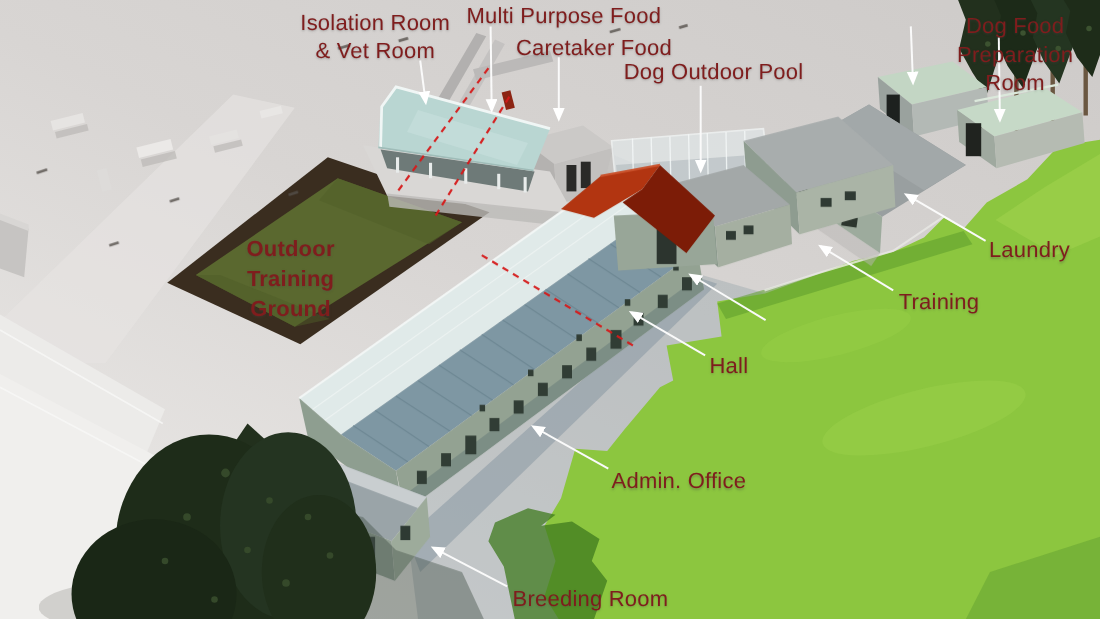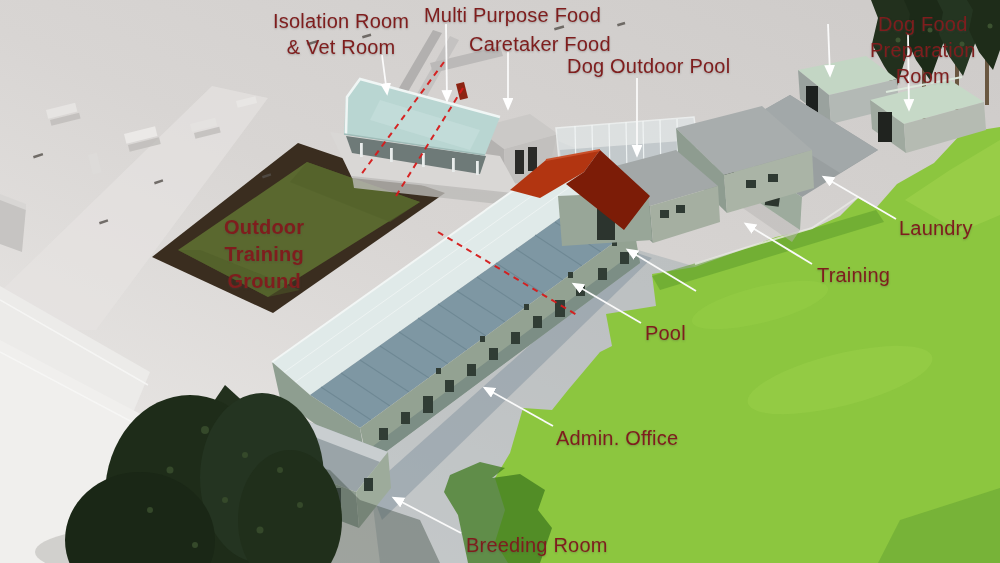--- a/index.html
+++ b/index.html
@@ -313,19 +313,19 @@
 <div class="label" style="left:273px;top:8px">Isolation Room
 &amp; Vet Room</div>
 <div class="label" style="left:424px;top:2px">Multi Purpose Food</div>
 <div class="label" style="left:469px;top:31px">Caretaker Food</div>
 <div class="label" style="left:567px;top:53px">Dog Outdoor Pool</div>
 <div class="label" style="left:870px;top:11px">Dog Food
 Preparation
 Room</div>
 <div class="label" style="left:899px;top:215px">Laundry</div>
 <div class="label" style="left:817px;top:262px">Training</div>
-<div class="label" style="left:645px;top:320px">Pool</div>
+<div class="label" style="left:645px;top:320px">Hall</div>
 <div class="label" style="left:556px;top:425px">Admin. Office</div>
 <div class="label" style="left:466px;top:532px">Breeding Room</div>
 <div class="label training" style="left:224px;top:214px">Outdoor
 Training
 Ground</div>
 </div>
 
 </body></html>

